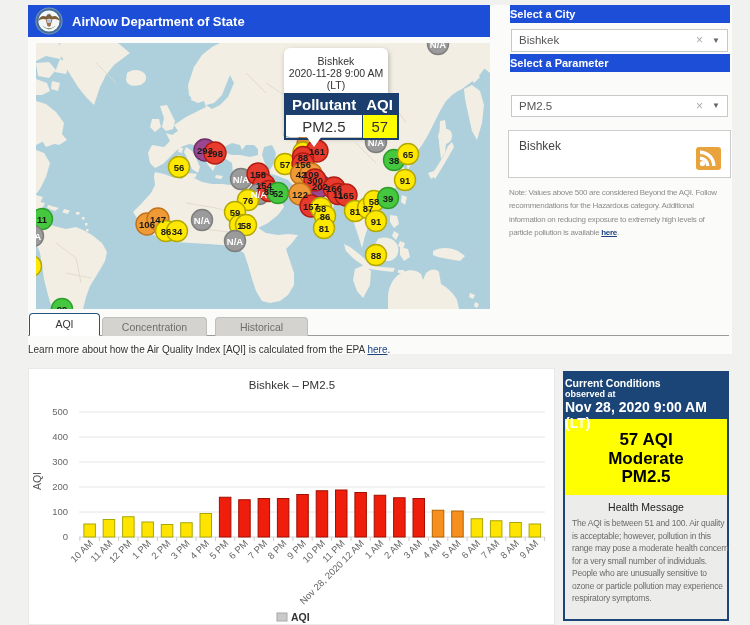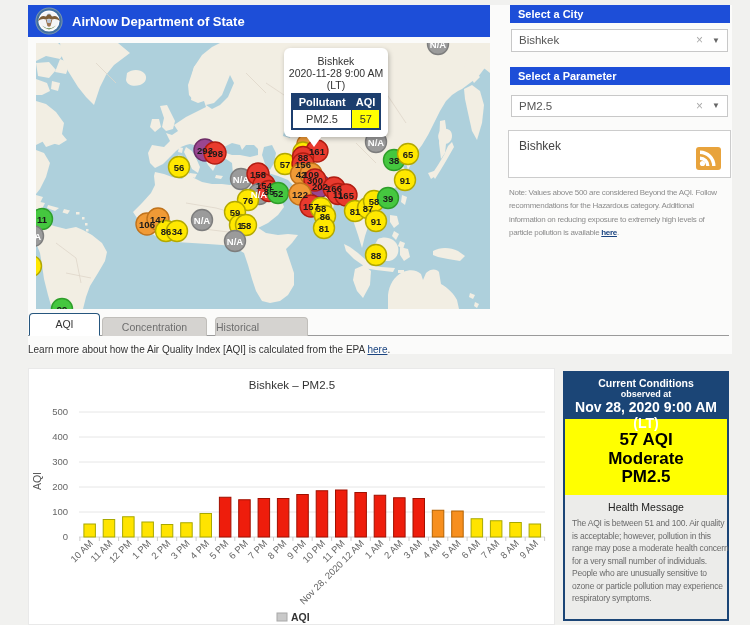--- a/index.html
+++ b/index.html
@@ -198,61 +198,61 @@
 <text x="369" y="140.5" font-size="9.5" font-weight="bold" fill="#1a1a1a" text-anchor="middle">91</text>
 <text x="352" y="158.5" font-size="9.5" font-weight="bold" fill="#1a1a1a" text-anchor="middle">39</text>
 <text x="340" y="181.5" font-size="9.5" font-weight="bold" fill="#1a1a1a" text-anchor="middle">91</text>
 <text x="340" y="215.5" font-size="9.5" font-weight="bold" fill="#1a1a1a" text-anchor="middle">88</text>
 <text x="402" y="4.5" font-size="9.5" font-weight="bold" fill="#ffffff" text-anchor="middle">N/A</text>
 </svg>
 <div class="abs" style="left:248px;top:5px;width:104px;height:89px;background:#fff;border-radius:6px;box-shadow:1px 2px 5px rgba(0,0,0,.25);font-size:10.5px;color:#333;text-align:center">
 <div style="margin-top:7px">Bishkek</div>
 <div>2020-11-28 9:00 AM</div>
 <div>(LT)</div>
-<table style="border-collapse:collapse;border:2px solid #1c3e6e;margin:2px auto 0;font-size:11px">
+<table style="border-collapse:collapse;border:2px solid #1c3e6e;margin:2px auto 0;font-size:15px">
 <tbody>
           <tr style="background:#1c3e6e;color:#fff;font-weight:bold">
             <td style="padding:1px 6px">Pollutant</td>
             <td style="padding:1px 4px">AQI</td>
           </tr>
 <tr>
             <td style="padding:3px 6px;border:1px solid #1c3e6e">PM2.5</td>
             <td style="padding:3px 4px;border:1px solid #1c3e6e;background:#ffff00">57</td>
           </tr>
 </tbody>
       </table>
 </div>
 <div class="abs" style="left:270px;top:93px;width:0;height:0;border-left:8px solid transparent;border-right:8px solid transparent;border-top:11px solid #fff"></div>
 </div>
 
-<div class="abs hdr" style="left:510px;top:5px;width:220px;height:18px;font-size:11px;line-height:18px;padding-left:8px">Select a City</div>
+<div class="abs hdr" style="left:510px;top:5px;width:220px;height:18px;font-size:11px;line-height:18px;">Select a City</div>
 <div class="abs" style="left:511px;top:29px;width:217px;height:23px;background:#fff;border:1px solid #c8c8c8;font-size:11.5px;color:#555;line-height:21px;padding-left:7px">Bishkek
 <span class="abs" style="right:24px;top:3px;color:#aaa;font-size:12px;line-height:14px">×</span>
 <span class="abs" style="right:7px;top:7px;color:#666;font-size:8px;line-height:8px">▼</span>
 </div>
-<div class="abs hdr" style="left:510px;top:67px;width:220px;height:18px;font-size:11px;line-height:18px;padding-left:8px">Select a Parameter</div>
+<div class="abs hdr" style="left:510px;top:54px;width:220px;height:18px;font-size:11px;line-height:18px;">Select a Parameter</div>
 <div class="abs" style="left:511px;top:95px;width:217px;height:22px;background:#fff;border:1px solid #c8c8c8;font-size:11.5px;color:#555;line-height:20px;padding-left:7px">PM2.5
 <span class="abs" style="right:24px;top:3px;color:#aaa;font-size:12px;line-height:14px">×</span>
 <span class="abs" style="right:7px;top:6px;color:#666;font-size:8px;line-height:8px">▼</span>
 </div>
 <div class="abs" style="left:508px;top:130px;width:223px;height:48px;background:#fff;border:1px solid #ccc;font-size:12px;color:#444">
 <div style="margin:8px 0 0 10px">Bishkek</div>
 <svg width="25" height="23" viewBox="0 0 25 23" style="position:absolute;right:9px;bottom:7px">
 <rect x="0" y="0" width="25" height="23" rx="3" fill="#e8a33c"></rect>
 <circle cx="6.5" cy="16.5" r="2.6" fill="#fff"></circle>
 <path d="M4,9.5 a9.5,9.5 0 0 1 9.5,9.5 h-3.4 a6.1,6.1 0 0 0 -6.1,-6.1 Z" fill="#fff"></path>
 <path d="M4,3.5 a15.5,15.5 0 0 1 15.5,15.5 h-3.4 a12.1,12.1 0 0 0 -12.1,-12.1 Z" fill="#fff"></path>
 </svg>
 </div>
 <div class="abs" style="left:509px;top:186px;width:240px;font-size:8px;letter-spacing:-0.3px;line-height:13.4px;color:#8c8c8c;white-space:nowrap">Note: Values above 500 are considered Beyond the AQI. Follow<br>recommendations for the Hazardous category. Additional<br>information on reducing exposure to extremely high levels of<br>particle pollution is available <span style="color:#1a4480;font-weight:bold;text-decoration:underline">here</span>.</div>
 
 <div class="abs" style="left:28px;top:335px;width:701px;height:1px;background:#9a9a9a"></div>
 <div class="abs" style="left:29px;top:313px;width:71px;height:23px;background:#fff;border:1px solid #26567e;border-bottom:1px solid #fff;border-radius:4px 4px 0 0;font-size:10.5px;color:#333;text-align:center;line-height:21px">AQI</div>
 <div class="abs" style="left:102px;top:317px;width:105px;height:19px;background:#d5d3d0;border:1px solid #c0beba;border-bottom:none;border-radius:4px 4px 0 0;font-size:10.5px;color:#6e6e6e;text-align:center;line-height:18px">Concentration</div>
-<div class="abs" style="left:215px;top:317px;width:93px;height:19px;background:#d5d3d0;border:1px solid #c0beba;border-bottom:none;border-radius:4px 4px 0 0;font-size:10.5px;color:#6e6e6e;text-align:left;line-height:18px">Historical</div>
+<div class="abs" style="left:215px;top:317px;width:93px;height:19px;background:#d5d3d0;border:1px solid #c0beba;border-bottom:none;border-radius:4px 4px 0 0;font-size:10.5px;color:#6e6e6e;text-align:center;line-height:18px">Historical</div>
 <div class="abs" style="left:28px;top:344px;font-size:10px;color:#333">Learn more about how the Air Quality Index [AQI] is calculated from the EPA <span style="color:#1a4480;text-decoration:underline">here</span>.</div>
 
 <div class="abs" style="left:28px;top:368px;width:527px;height:257px;background:#fff;border:1px solid #e9e9e9">
 <svg width="525" height="255" viewBox="0 0 525 255">
 <line x1="50" y1="168.0" x2="516" y2="168.0" stroke="#d8d8d8" stroke-width="1"></line>
 <text x="39" y="171.0" font-size="9.5" fill="#666" text-anchor="end">0</text>
 <line x1="50" y1="143.0" x2="516" y2="143.0" stroke="#e6e6e6" stroke-width="1"></line>
 <text x="39" y="146.0" font-size="9.5" fill="#666" text-anchor="end">100</text>
 <line x1="50" y1="118.0" x2="516" y2="118.0" stroke="#e6e6e6" stroke-width="1"></line>
 <text x="39" y="121.0" font-size="9.5" fill="#666" text-anchor="end">200</text>
@@ -336,20 +336,20 @@
 <text transform="translate(490.5,175) rotate(-45)" font-size="9.5" fill="#666" text-anchor="end">8 AM</text>
 <text transform="translate(509.9,175) rotate(-45)" font-size="9.5" fill="#666" text-anchor="end">9 AM</text>
 <text transform="translate(12,112) rotate(-90)" font-size="10.5" fill="#555" text-anchor="middle">AQI</text>
 <text x="263" y="20" font-size="11.5" fill="#333" text-anchor="middle">Bishkek – PM2.5</text>
 <rect x="248" y="244" width="10" height="8" fill="#c9c9c9" stroke="#a8a8a8"></rect>
 <text x="262" y="252" font-size="10.5" font-weight="bold" fill="#333">AQI</text>
 </svg>
 </div>
 
 <div class="abs" style="left:563px;top:371px;width:166px;height:250px;border:2px solid #1b4576;background:#ececea">
-<div style="background:#1b4576;color:#fff;height:46px;text-align:center">
+<div style="background:#1b4576;color:#fff;height:46px;">
 <div style="font-size:10.5px;font-weight:bold;padding-top:4px">Current Conditions</div>
 <div style="font-size:9px;font-weight:bold">observed at</div>
 <div style="font-size:14px;font-weight:bold">Nov 28, 2020 9:00 AM (LT)</div>
 </div>
 <div style="background:#ffff00;height:76px;text-align:center;color:#000;font-weight:bold;font-size:17px;padding-top:12px;line-height:18.5px">57 AQI<br>Moderate<br>PM2.5</div>
 <div style="text-align:center;font-size:10.5px;font-weight:normal;color:#222;padding-top:6px">Health Message</div>
 <div style="font-size:8.5px;letter-spacing:-0.2px;color:#6b6b6b;line-height:12.5px;padding:4px 0 0 7px;white-space:nowrap">The AQI is between 51 and 100. Air quality<br>is acceptable; however, pollution in this<br>range may pose a moderate health concern<br>for a very small number of individuals.<br>People who are unusually sensitive to<br>ozone or particle pollution may experience<br>respiratory symptoms.</div>
 </div>
 </body></html>

